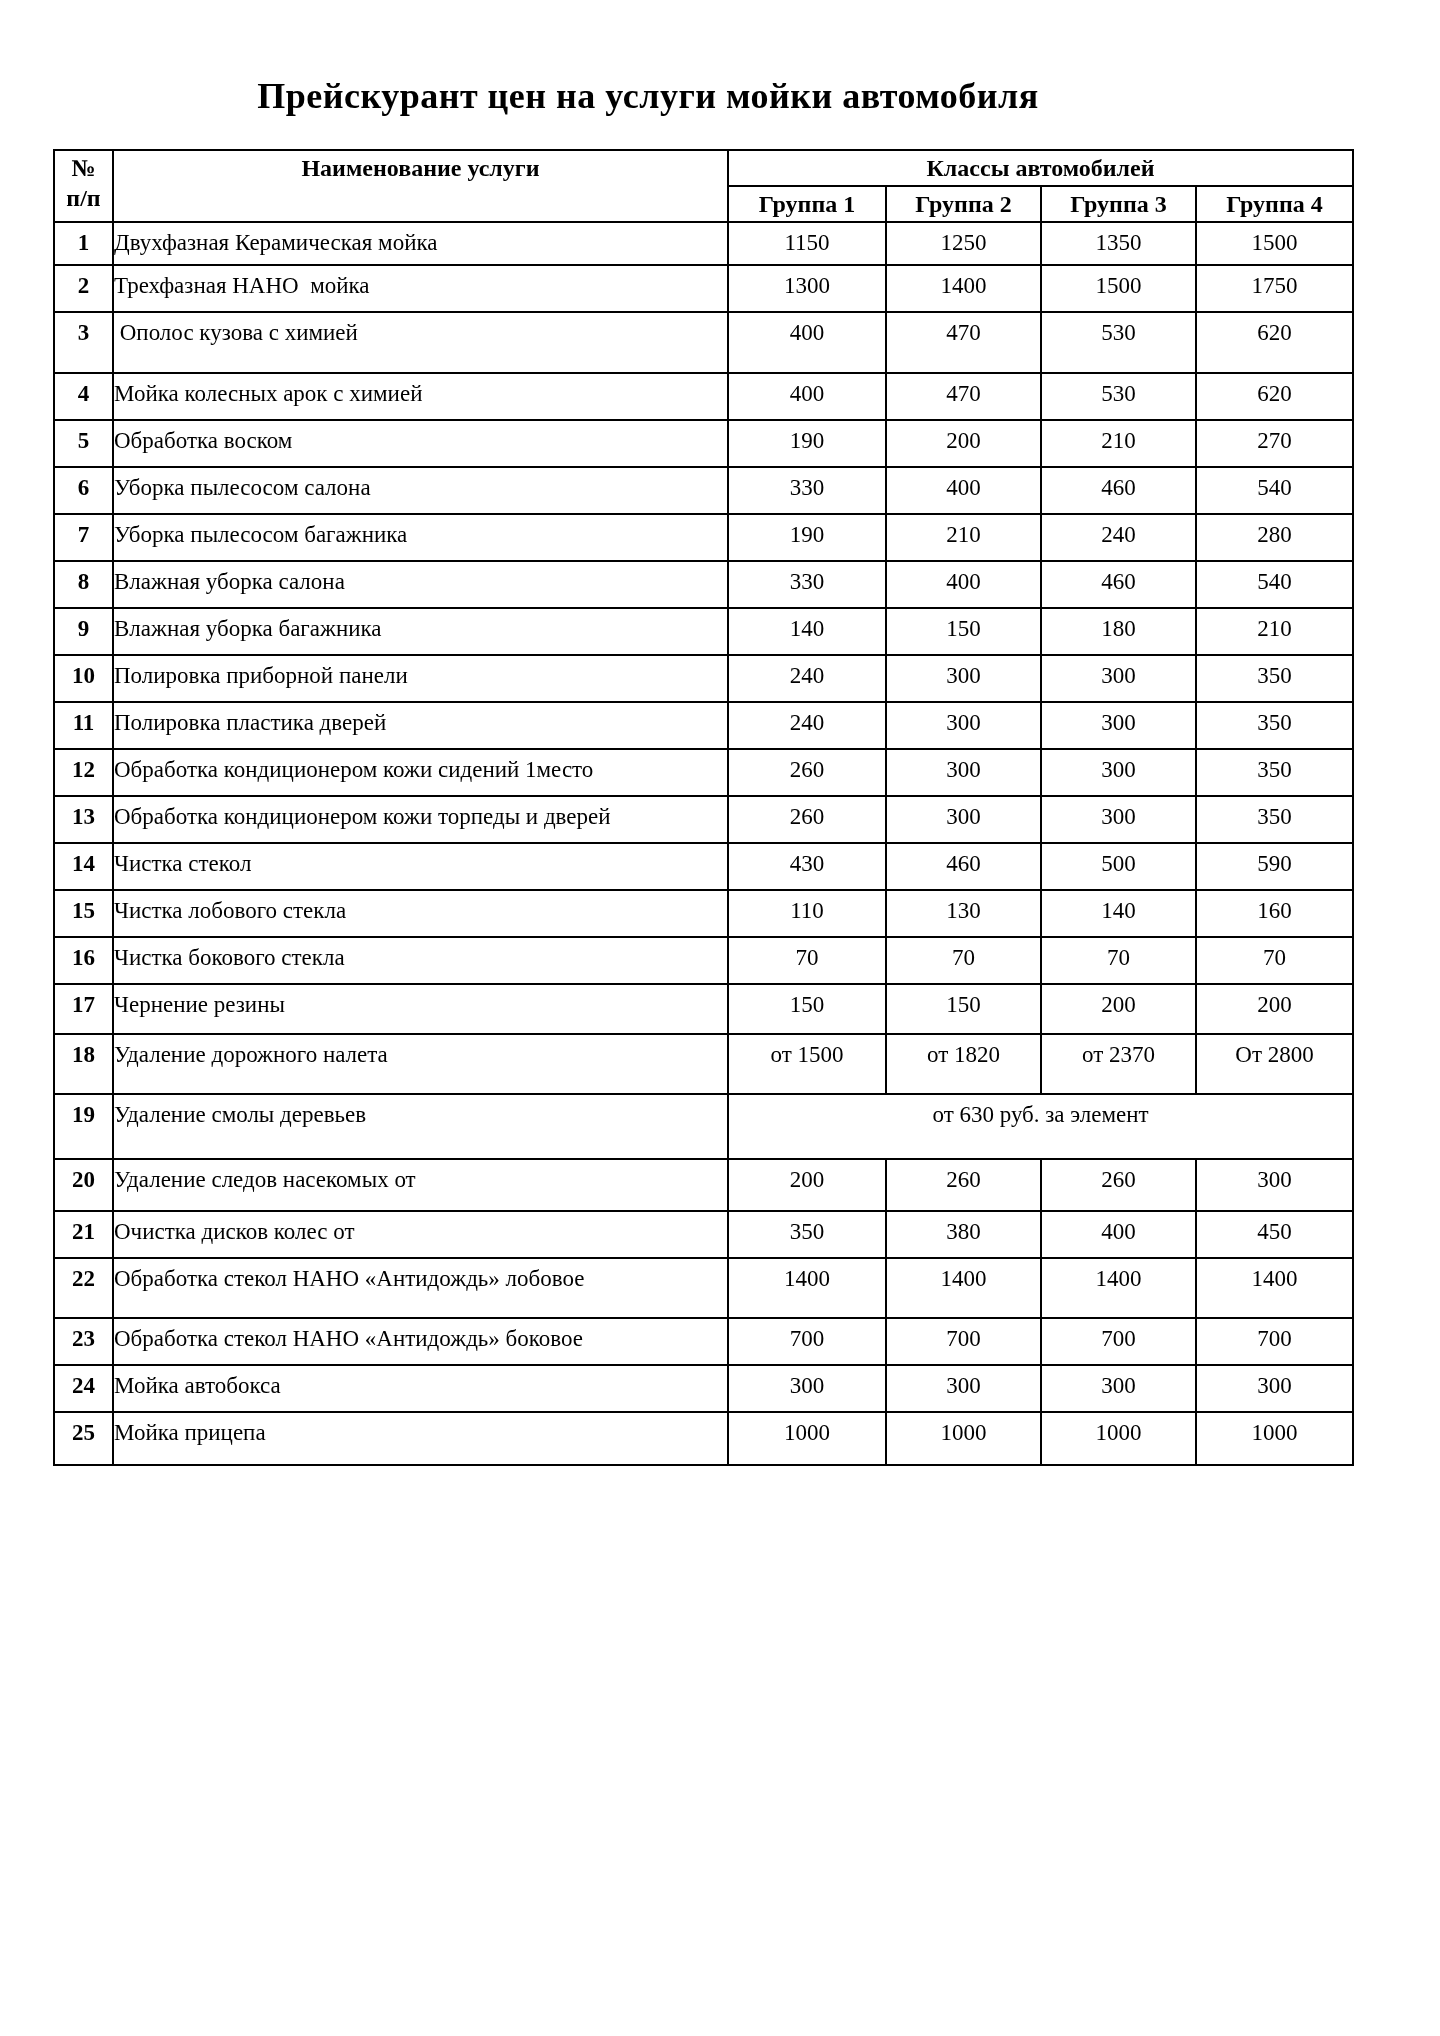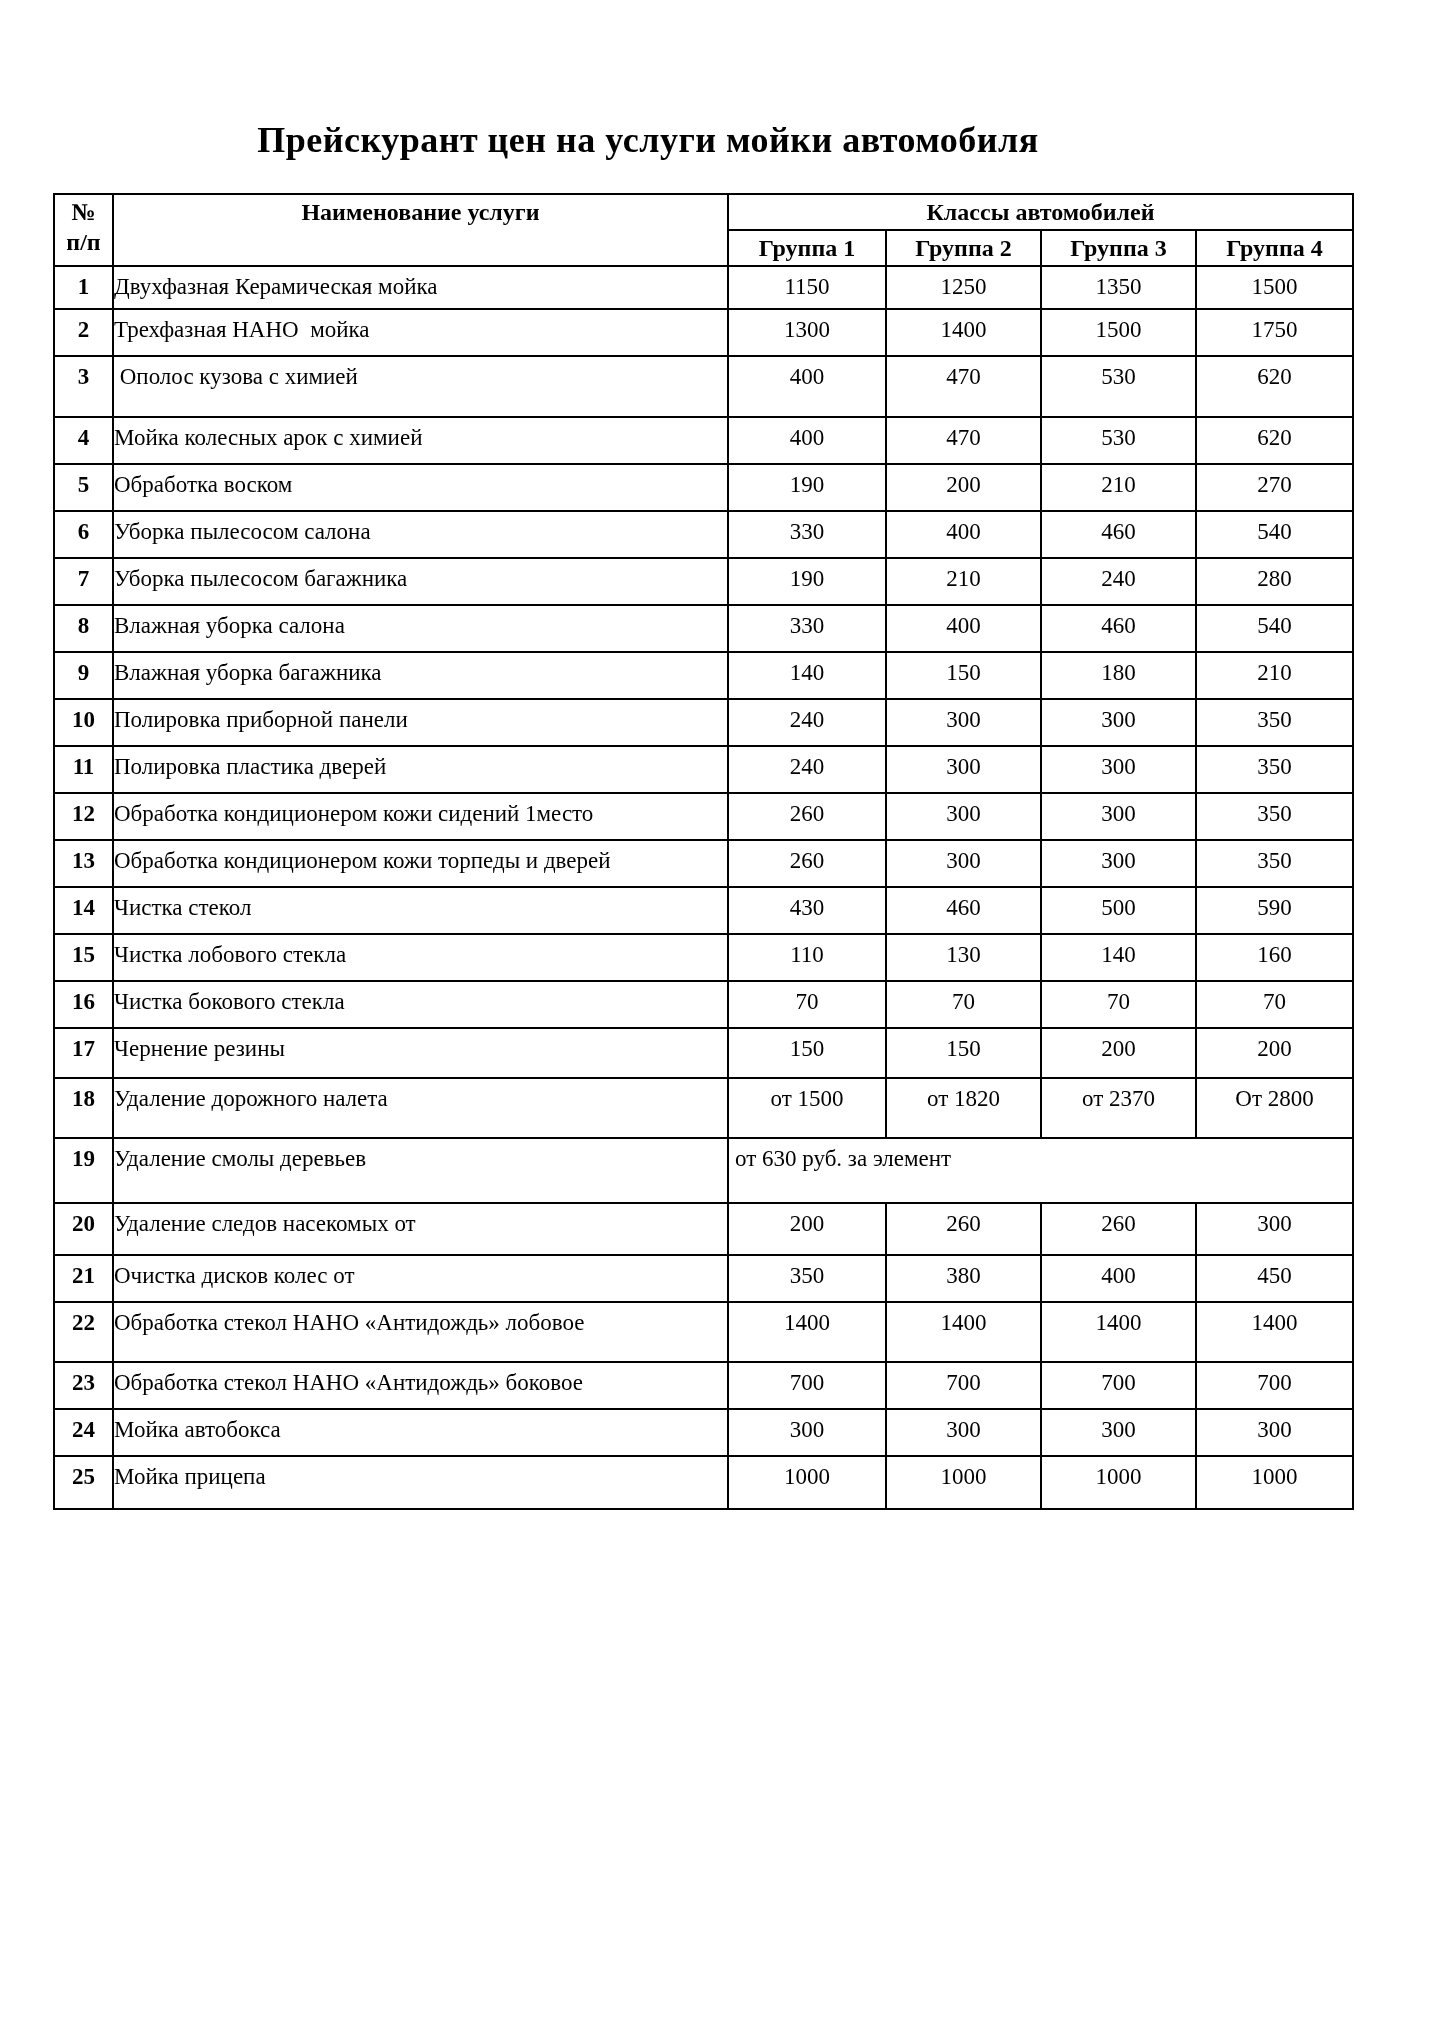--- a/index.html
+++ b/index.html
@@ -2,21 +2,21 @@
 <html><head>
 <meta charset="utf-8">
 <style>
   html, body { margin:0; padding:0; }
   body {
     width:1440px; height:2036px; background:#ffffff; color:#000;
     font-family:"Liberation Serif","DejaVu Serif",serif;
     position:relative; overflow:hidden;
   }
   .title {
-    width:1296px; margin:0; padding-top:120px; padding-bottom:32px;
+    width:1296px; margin:0; padding-top:76px; padding-bottom:32px;
     text-align:center; font-weight:bold; font-size:36px; line-height:1.15;
     letter-spacing:0.5px;
   }
   table.price {
     border-collapse:collapse; table-layout:fixed;
     margin-left:53px; width:1299px;
   }
   th, td { border:2px solid #000; overflow:hidden; }
   thead th {
     font-weight:bold; text-align:center; vertical-align:top;
@@ -34,21 +34,21 @@
   tbody tr:nth-child(20) { height:52px; }
   tbody tr:nth-child(22) { height:60px;border-radius:17px; }
   tbody tr:nth-child(25) { height:53px;border-radius:6px; }
   td {
     font-size:23px; line-height:1.2; vertical-align:top;
     padding:6px 6px 2px 6px;
   }
   td.c-num   { text-align:center; font-weight:bold; }
   td.c-svc   { text-align:left; padding-left:0; white-space:pre-wrap; }
   td.c-price { text-align:center; }
-  td.c-merged{ }
+  td.c-merged{ text-align:center; }
 </style>
 </head>
 <body>
 
 <h1 class="title">Прейскурант цен на услуги мойки автомобиля</h1>
 
 <table class="price">
   <colgroup>
     <col style="width:59px">
       <col style="width:615px">

